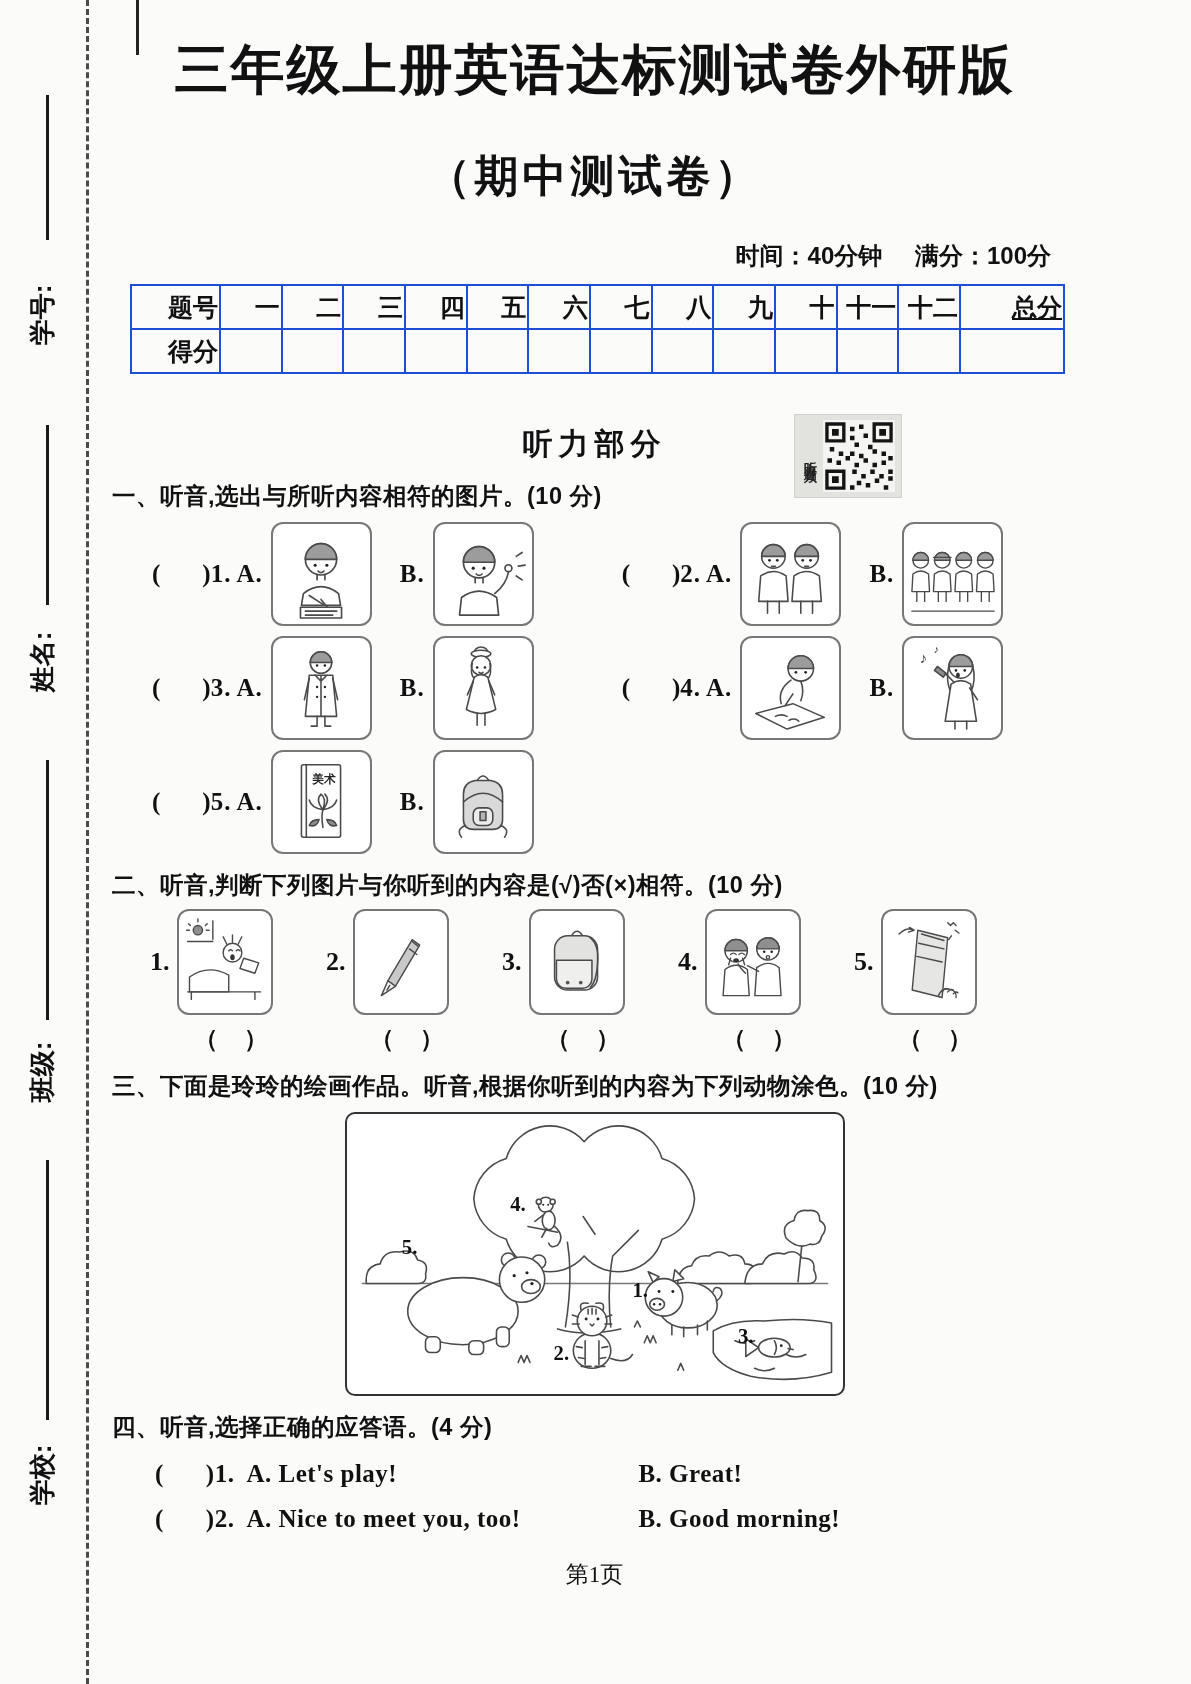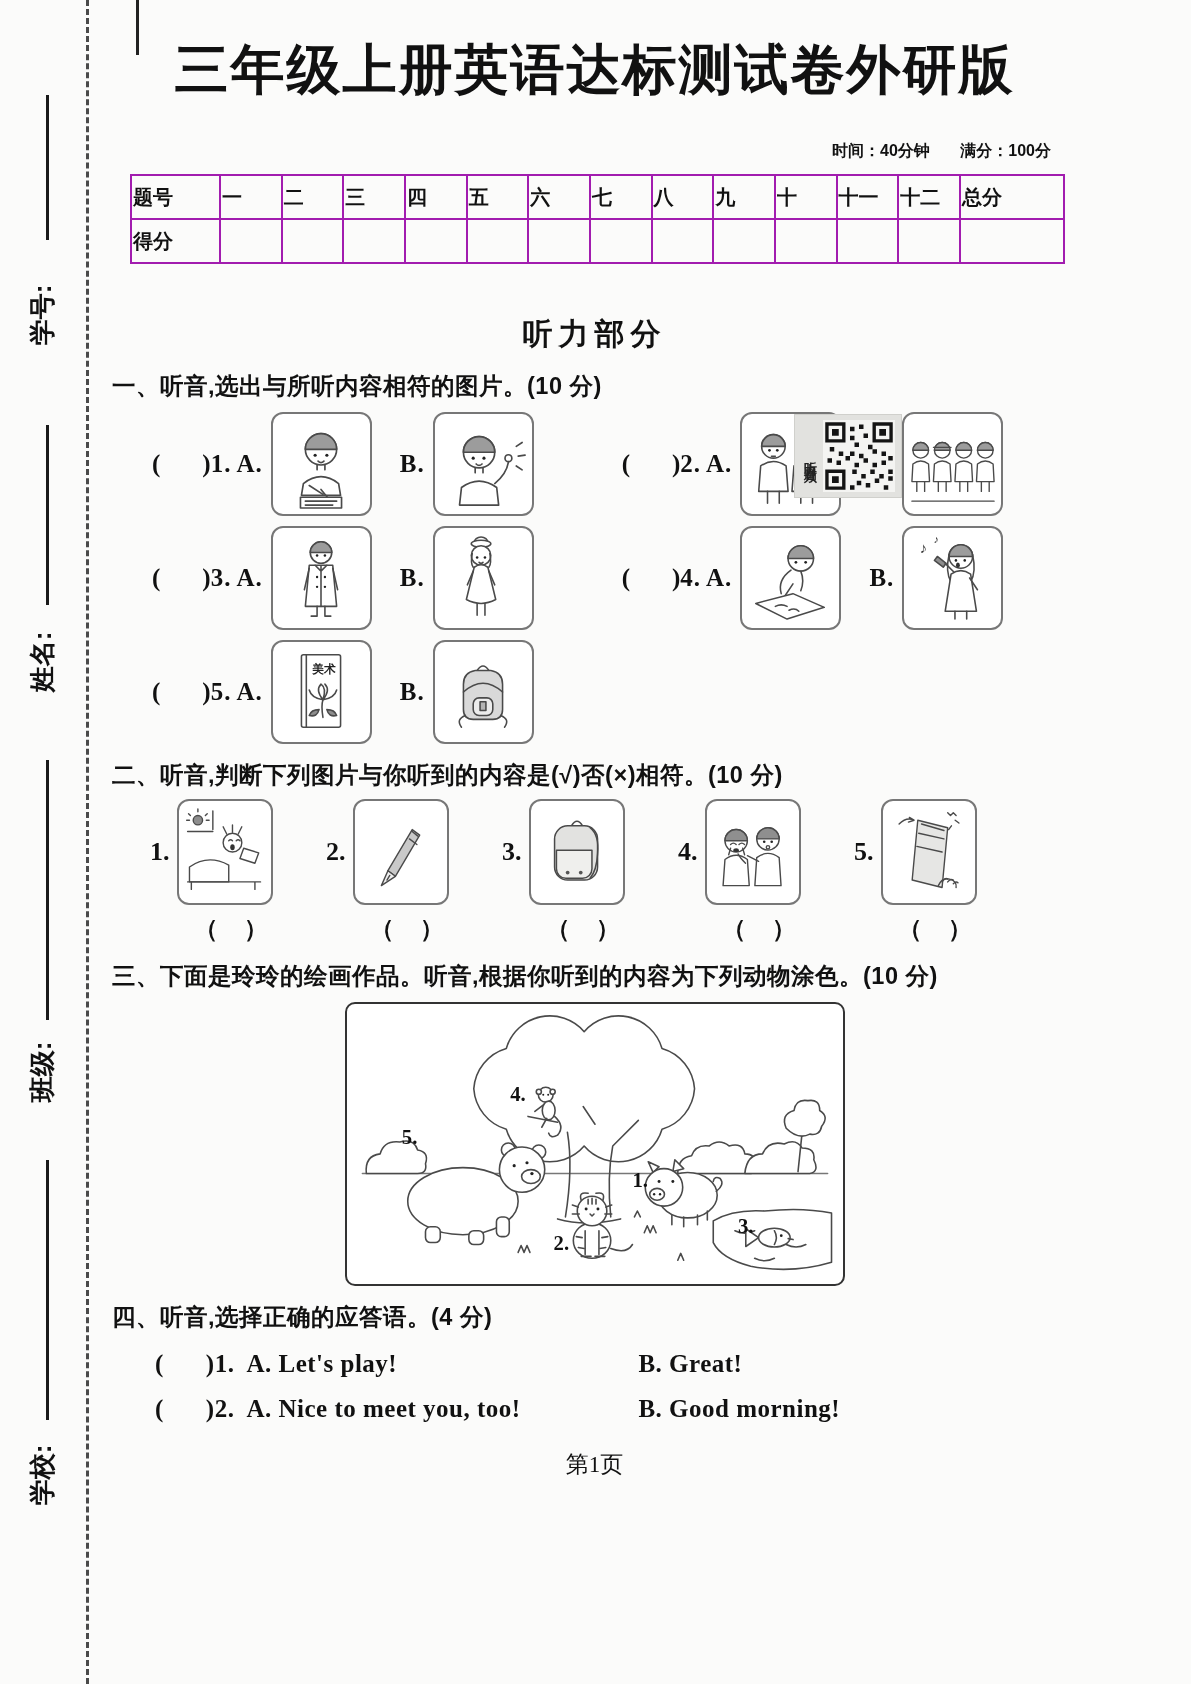--- a/index.html
+++ b/index.html
@@ -11,26 +11,26 @@
   .topline {position:absolute; left:136px; top:0; width:3px; height:55px; background:#222;}
   .mline   {position:absolute; left:46px; width:2.5px; background:#1a1a1a;}
   .mlabel  {position:absolute; left:-6px; width:92px; height:30px; text-align:center;
             transform:rotate(-90deg); font-family:"Liberation Sans", sans-serif;
             font-weight:bold; font-size:26px; white-space:nowrap; color:#111;}
   
   .content {position:absolute; left:112px; top:0; width:965px;}
   .cn {font-family:"Liberation Sans", sans-serif; font-weight:bold;}
   .title    {margin-top:34px; text-align:center; font-size:54px; letter-spacing:2px;}
   .subtitle {margin-top:40px; text-align:center; font-size:44px; letter-spacing:4px;}
-  .meta {margin-top:34px; text-align:right; padding-right:26px; font-size:16px;}
+  .meta {margin-top:34px; text-align:right; padding-right:26px; font-size:24px;}
   .meta span {margin-left:26px;}
   table.score {border-collapse:collapse; table-layout:fixed; width:935px; margin:12px 0 0 18px;}
-  table.score td {border:2px solid #a21caf; height:40px; text-align:left;
-                  font-family:"Liberation Sans", sans-serif; font-weight:bold; font-size:20px;}
-  td.firstcol {width:85px;} td.lastcol {width:100px;}
+  table.score td {border:2px solid #1d4ed8; height:40px; text-align:right;
+                  font-family:"Liberation Sans", sans-serif; font-weight:bold; font-size:25px;}
+  td.firstcol {width:85px;} td.lastcol {width:100px;text-decoration:underline;}
   .listening-heading {margin-top:50px; text-align:center; font-size:30px; letter-spacing:6px;}
   
   .qrblock {position:absolute; left:683px; top:415px; background:#e2e2df; padding:5px 6px;
             display:flex; align-items:center; gap:4px; box-shadow:0 0 0 1px #d0d0cc;}
   .qr-label {writing-mode:vertical-rl; font-family:"Liberation Sans", sans-serif; font-weight:bold;
              font-size:13px; letter-spacing:3px; color:#222;}
   .qrblock svg {background:#f4f4f2;}
   
   .sec-h {font-size:23.5px; margin-top:15px; letter-spacing:0.5px;}
   .s1row {display:flex; align-items:center; margin-top:10px;}
@@ -78,20 +78,21 @@
   <div class="mline" style="top:425px;height:180px;"></div>
   <div class="mlabel" style="top:647px;">姓名:</div>
   <div class="mline" style="top:760px;height:260px;"></div>
   <div class="mlabel" style="top:1057px;">班级:</div>
   <div class="mline" style="top:1160px;height:260px;"></div>
   <div class="mlabel" style="top:1460px;">学校:</div>
 
   <div class="content">
 
     <div class="title cn">三年级上册英语达标测试卷外研版</div>
+    <div class="subtitle cn">（期中测试卷）</div>
 
     <div class="meta cn">
       <span>时间：40分钟</span>
       <span>满分：100分</span>
     </div>
 
     <table class="score">
       <tbody>
           <tr>
         <td class="firstcol">题号</td>

